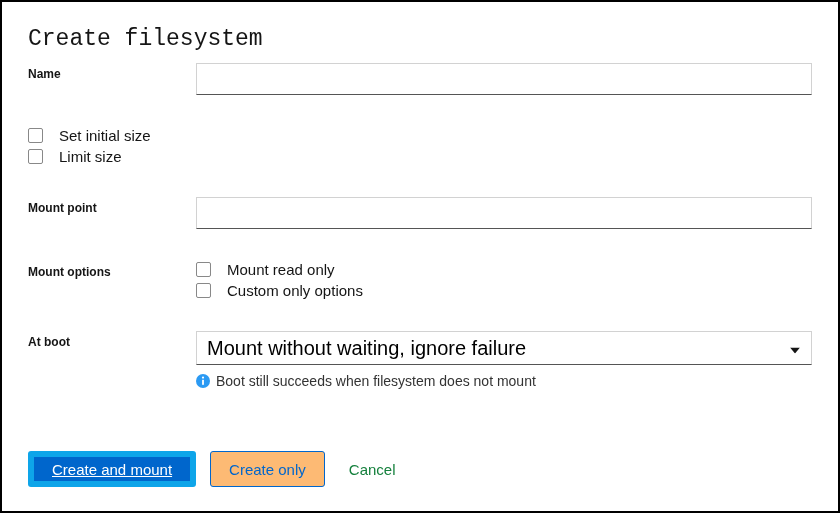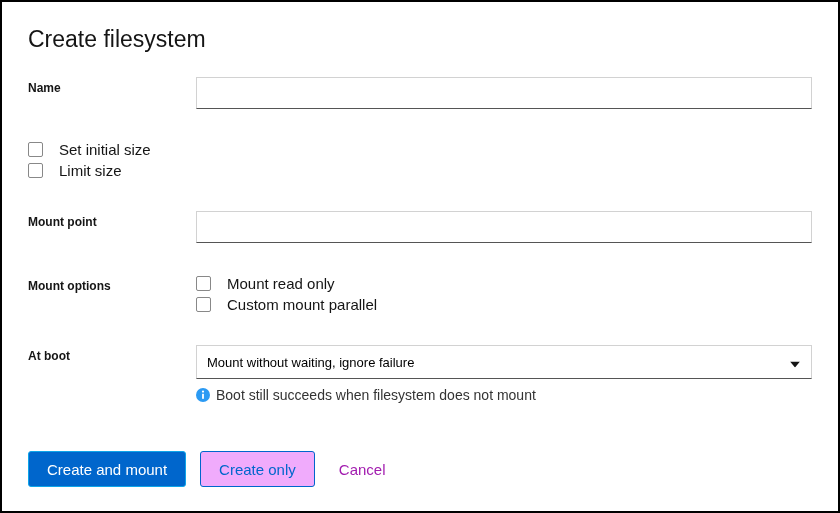--- a/index.html
+++ b/index.html
@@ -16,21 +16,22 @@
     .dialog {
       width: 840px;
       height: 513px;
       border: 2px solid #000;
       padding: 24px 26px;
       position: relative;
     }
     .dialog-title {
       font-size: 23px;
       font-weight: 500;
-      margin-bottom: 24px;
+      margin-bottom: 11px;
+      font-family: Liberation Mono, monospace;
     }
     .form-row {
       display: flex;
       align-items: flex-start;
       margin-bottom: 32px;
     }
     .form-row.tight {
       margin-bottom: 28px;
     }
     .form-label {
@@ -82,21 +83,21 @@
       position: relative;
       width: 100%;
     }
     .select {
       width: 100%;
       height: 34px;
       border: 1px solid #d2d2d2;
       border-bottom: 1px solid #555;
       background: #fff;
       padding: 0 30px 0 10px;
-      font-size: 13px;
+      font-size: 20px;
       font-family: inherit;
       appearance: none;
       -webkit-appearance: none;
       cursor: pointer;
     }
     .select-caret {
       position: absolute;
       right: 12px;
       top: 50%;
       transform: translateY(-50%);
@@ -138,30 +139,31 @@
       font-family: inherit;
       border-radius: 3px;
       cursor: pointer;
       display: inline-flex;
       align-items: center;
       justify-content: center;
     }
     .btn-primary {
       background: #0066cc;
       color: #fff;
-      border: 1px solid #0ea5e9;
+      border: 6px solid #0ea5e9;
+      text-decoration: underline;
     }
     .btn-secondary {
-      background: #f0abfc;
+      background: #fdba74;
       color: #0066cc;
       border: 1px solid #0066cc;
     }
     .btn-link {
       background: transparent;
-      color: #a21caf;
+      color: #15803d;
       border: none;
       padding: 0 10px;
     }
   </style>
 </head>
 <body>
 
 <div class="dialog">
   <h1 class="dialog-title">Create filesystem</h1>
 
@@ -194,21 +196,21 @@
 
   <div class="form-row">
     <div class="form-label">Mount options</div>
     <div class="form-control checkbox-group">
       <div class="checkbox-item">
         <input type="checkbox" class="checkbox" style="">
         <label class="checkbox-label">Mount read only</label>
       </div>
       <div class="checkbox-item">
         <input type="checkbox" class="checkbox" style="">
-        <label class="checkbox-label">Custom mount parallel</label>
+        <label class="checkbox-label">Custom only options</label>
       </div>
     </div>
   </div>
 
   <div class="form-row tight">
     <div class="form-label">At boot</div>
     <div class="form-control">
       <div class="select-wrapper">
         <select class="select">
           <option>Mount without waiting, ignore failure</option>

